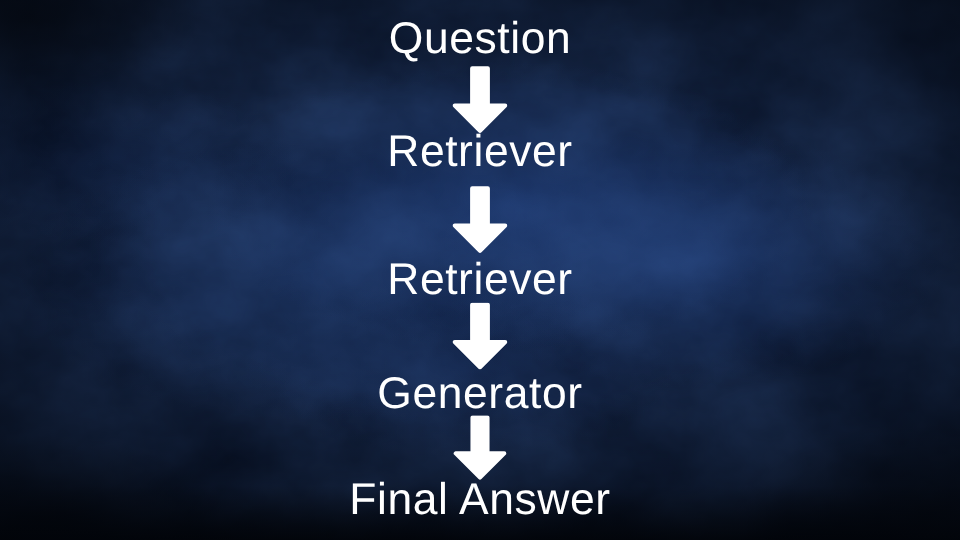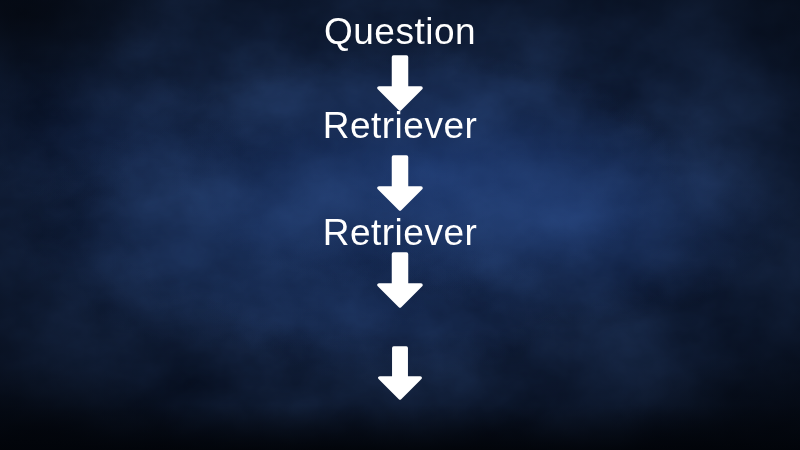--- a/index.html
+++ b/index.html
@@ -111,20 +111,22 @@
     <svg class="arrow pos-arrow-1" width="46" height="56" viewBox="0 0 46 56" xmlns="http://www.w3.org/2000/svg">
       <path d="M16.5 2 L29.5 2 L29.5 33 L44 33 L23 54 L2 33 L16.5 33 Z" fill="#ffffff" stroke="#ffffff" stroke-width="3.5" stroke-linejoin="round"></path>
     </svg>
 
     <div class="node-label pos-label-2">Retriever</div>
 
     <svg class="arrow pos-arrow-2" width="46" height="56" viewBox="0 0 46 56" xmlns="http://www.w3.org/2000/svg">
       <path d="M16.5 2 L29.5 2 L29.5 33 L44 33 L23 54 L2 33 L16.5 33 Z" fill="#ffffff" stroke="#ffffff" stroke-width="3.5" stroke-linejoin="round"></path>
     </svg>
 
+    <div class="node-label pos-label-3">Generator</div>
 
     <svg class="arrow pos-arrow-3" width="46" height="54" viewBox="0 0 46 56" xmlns="http://www.w3.org/2000/svg">
       <path d="M16.5 2 L29.5 2 L29.5 33 L44 33 L23 54 L2 33 L16.5 33 Z" fill="#ffffff" stroke="#ffffff" stroke-width="3.5" stroke-linejoin="round"></path>
     </svg>
 
+    <div class="node-label pos-label-4">Final Answer</div>
 
   </div>
 </div>
 
 </body></html>

